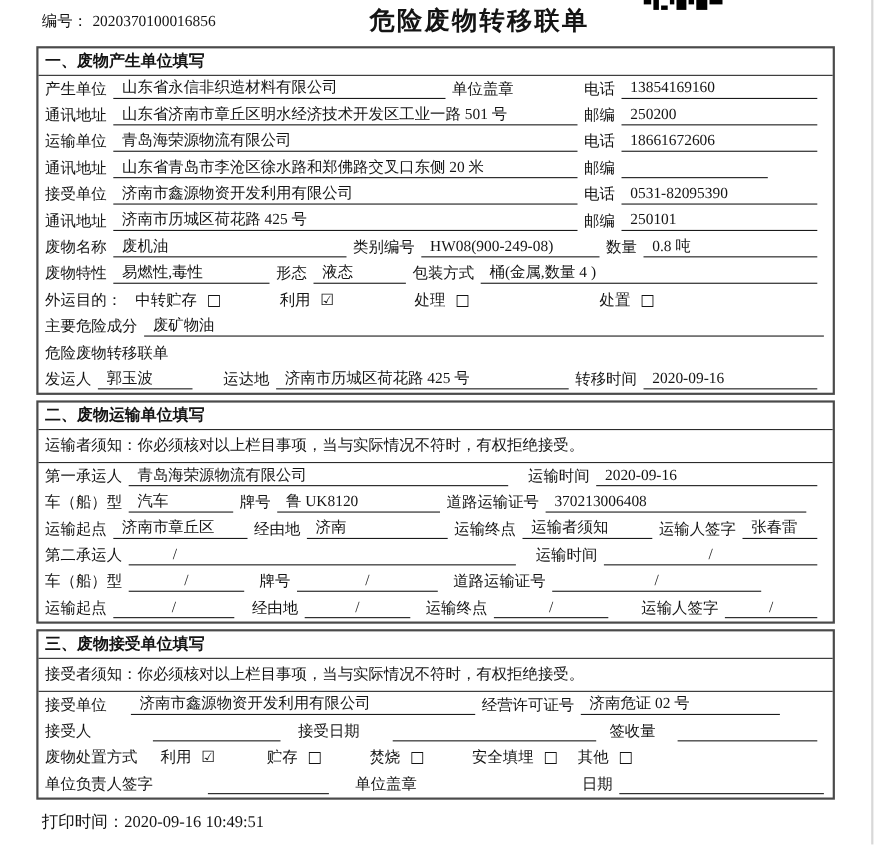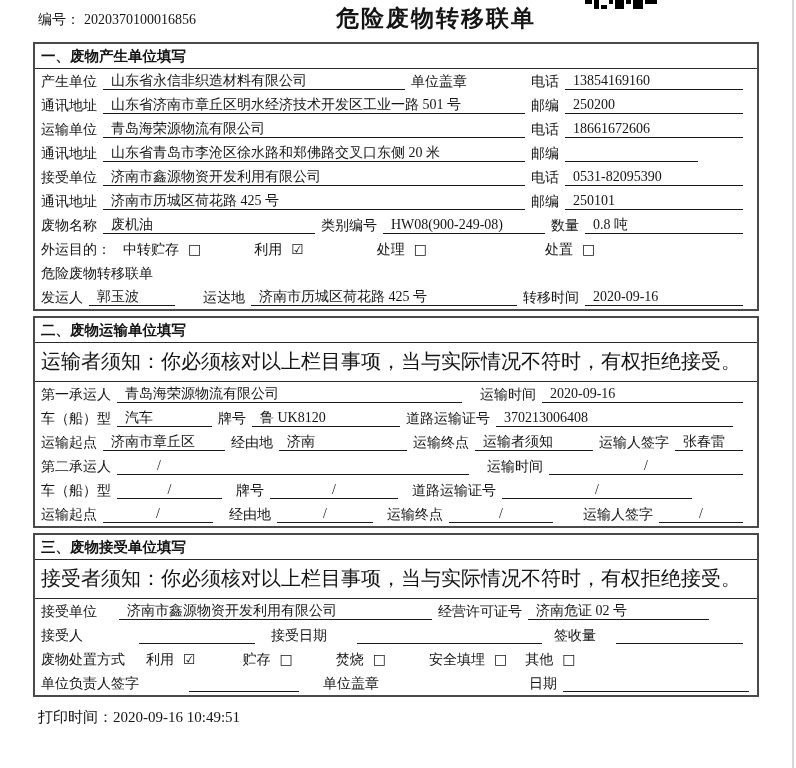--- a/index.html
+++ b/index.html
@@ -21,21 +21,21 @@
   }
   .qr { position:absolute; left:585px; top:0; }
   
   .content { margin-left:33px; width:726px; }
   .box { border:2px solid #4a4a4a; margin-bottom:5px; background:#fff; }
   .sec-heading {
     font-family:"Liberation Sans", sans-serif;
     font-weight:bold; font-size:14.5px; line-height:16px;
     padding:4px 6px 4px 6px; border-bottom:1px solid #2b2b2b;
   }
-  .notice { font-size:20px; padding:5px 6px 6px 6px; border-bottom:1px solid #2b2b2b; }
+  .notice { font-size:14px; padding:5px 6px 6px 6px; border-bottom:1px solid #2b2b2b; }
   .row {
     display:flex; align-items:flex-end; height:24px;
     padding:0 8px 3px 6px; font-size:14px; white-space:nowrap; line-height:17px;
   }
   .lbl { flex:0 0 auto; }
   .u {
     flex:0 0 auto; border-bottom:1px solid #1a1a1a;
     padding:0 6px 0 8px; margin:0 6px; min-height:17px; overflow:hidden;
   }
   .u.fill { flex:1 1 auto; }
@@ -120,20 +120,28 @@
 
       <div class="row">
         <span class="lbl">废物名称</span>
         <span class="u" style="width:212px">废机油</span>
         <span class="lbl">类别编号</span>
         <span class="u" style="width:162px">HW08(900-249-08)</span>
         <span class="lbl">数量</span>
         <span class="u fill">0.8 吨</span>
       </div>
 
+      <div class="row">
+        <span class="lbl">废物特性</span>
+        <span class="u" style="width:142px">易燃性,毒性</span>
+        <span class="lbl">形态</span>
+        <span class="u" style="width:84px">液态</span>
+        <span class="lbl">包装方式</span>
+        <span class="u fill">桶(金属,数量  4 )</span>
+      </div>
 
       <div class="row">
         <span class="lbl">外运目的：</span>
         <span class="cbgroup" style="margin-left:12px">
           <span>中转贮存</span>
           <span class="cb">□</span>
         </span>
         <span class="cbgroup" style="margin-left:53px">
           <span>利用</span>
           <span class="cb">☑</span>
@@ -141,20 +149,24 @@
         <span class="cbgroup" style="margin-left:73px">
           <span>处理</span>
           <span class="cb">□</span>
         </span>
         <span class="cbgroup" style="margin-left:118px">
           <span>处置</span>
           <span class="cb">□</span>
         </span>
       </div>
 
+      <div class="row">
+        <span class="lbl">主要危险成分</span>
+        <span class="u fill" style="margin-right:0">废矿物油</span>
+      </div>
 
       <div class="row">
         <span class="lbl">危险废物转移联单</span>
       </div>
 
 
       <div class="row">
         <span class="lbl">发运人</span>
         <span class="u" style="width:86px">郭玉波</span>
         <span class="lbl" style="margin-left:22px">运达地</span>

